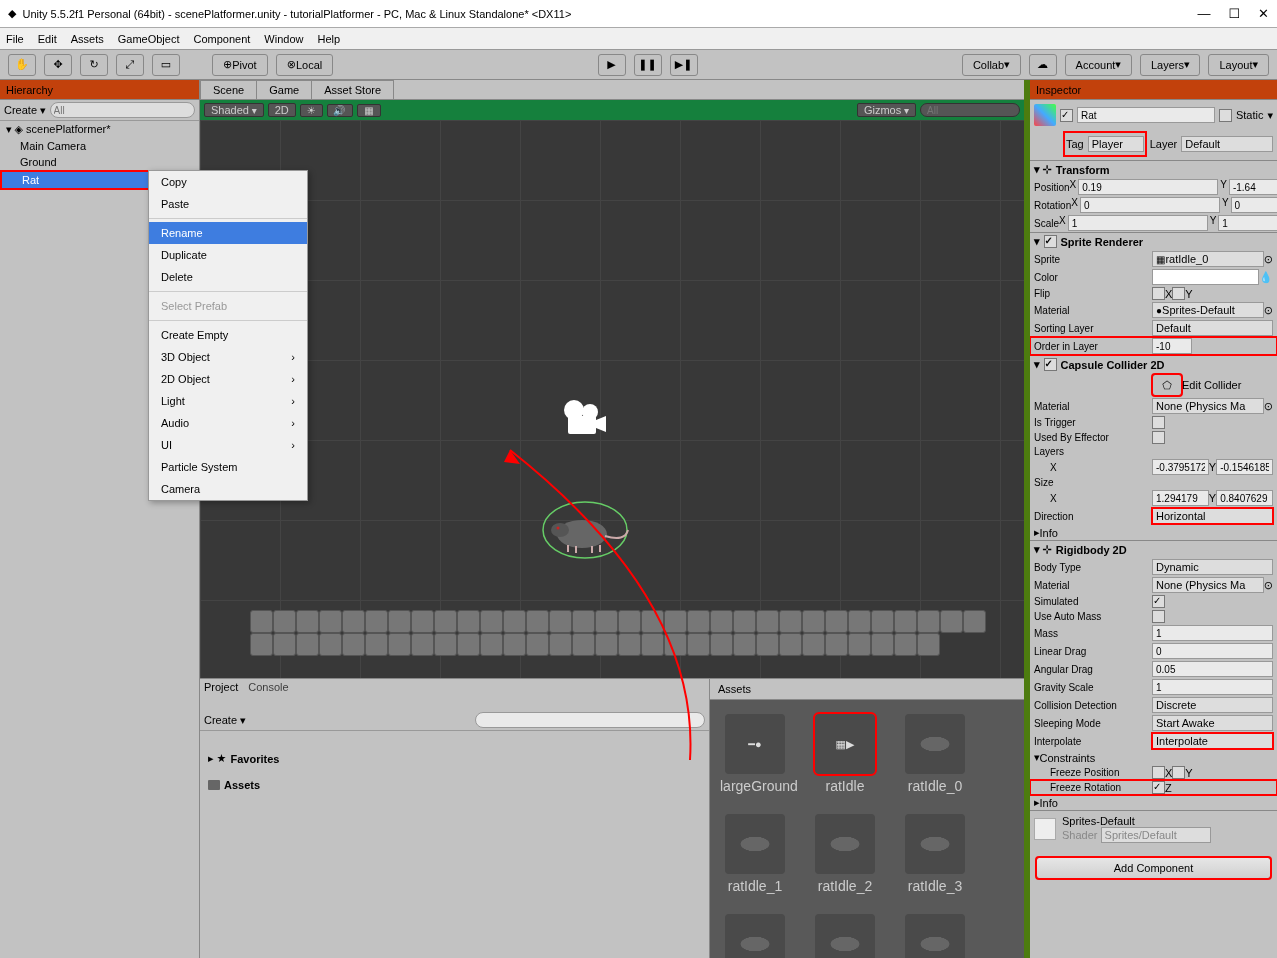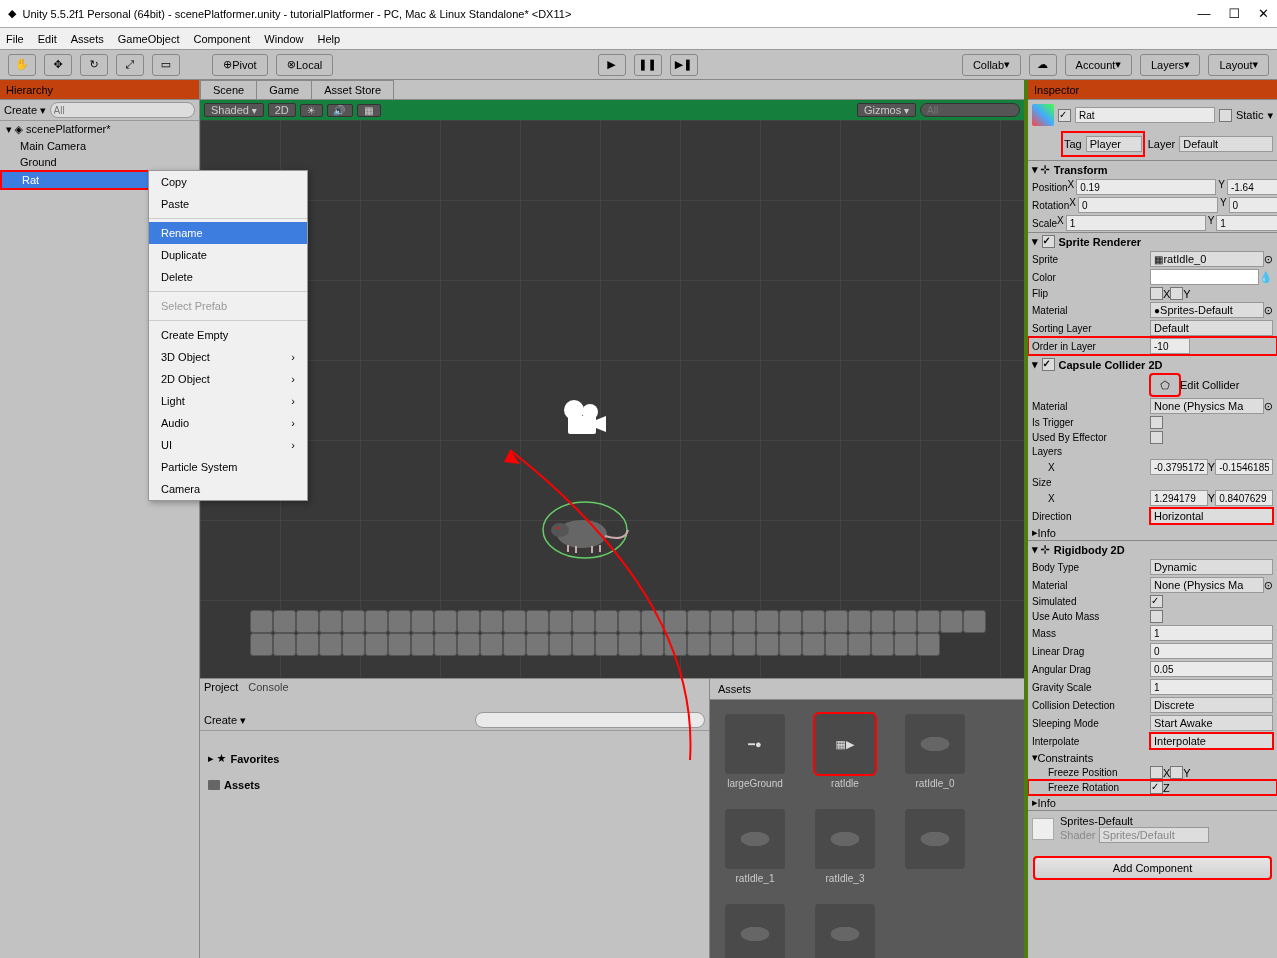--- a/index.html
+++ b/index.html
@@ -8,21 +8,21 @@
 .titlebar { background: #fff; height: 28px; display: flex; align-items: center; padding: 0 8px; border-bottom: 1px solid #aaa; }
 .titlebar .wctrl { margin-left: auto; display: flex; gap: 18px; }
 .titlebar .wctrl span { font-size: 13px; }
 .menubar { background: #f0f0f0; height: 22px; display: flex; align-items: center; padding: 0 6px; gap: 14px; border-bottom: 1px solid #999; }
 .toolbar { background: #c2c2c2; height: 30px; display: flex; align-items: center; padding: 4px 8px; gap: 8px; border-bottom: 1px solid #888; }
 .tb-btn { background: #c2c2c2; border: 1px solid #888; border-radius: 3px; width: 28px; height: 22px; display: inline-flex; align-items: center; justify-content: center; }
 .tb-pill { background: #c2c2c2; border: 1px solid #888; border-radius: 3px; padding: 2px 10px; height: 22px; display: inline-flex; align-items: center; }
 .mainrow { flex: 1; display: flex; overflow: hidden; }
 .leftcol { width: 200px; display: flex; flex-direction: column; border-right: 1px solid #888; }
 .centercol { flex: 1; display: flex; flex-direction: column; }
-.rightcol { width: 253px; display: flex; flex-direction: column; border-left: 4px solid #4d7c0f; overflow: hidden; }
+.rightcol { width: 253px; display: flex; flex-direction: column; border-left: 6px solid #4d7c0f; overflow: hidden; }
 .panhdr { background: #c2410c; height: 20px; display: flex; align-items: center; padding: 0 6px; border-bottom: 1px solid #888; }
 .hierarchy-body { flex: 1; background: #c2c2c2; }
 .h-create { background: #c2c2c2; padding: 2px 4px; display: flex; align-items: center; gap: 4px; border-bottom: 1px solid #999; }
 .h-item { padding: 2px 6px; }
 .h-item.sel { background: #3e7de0; color: #fff; }
 .redbox { border: 2px solid #f00; }
 .contextmenu { position: absolute; left: 148px; top: 170px; width: 160px; background: #f0f0f0; border: 1px solid #999; box-shadow: 2px 2px 6px rgba(0,0,0,0.3); z-index: 1000; }
 .cm-item { padding: 5px 12px; }
 .cm-item.hov { background: #3e7de0; color: #fff; }
 .cm-item.dis { color: #999; }
@@ -43,21 +43,21 @@
 .lower { height: 280px; display: flex; border-top: 1px solid #888; }
 .lower-left { width: 510px; border-right: 1px solid #888; display: flex; flex-direction: column; gap: 15px; }
 .lower-tabs { display: flex; padding: 2px 4px; gap: 10px; }
 .folders { flex: 1; background: #c2c2c2; padding: 4px; }
 .folder-row { padding: 2px 4px; display: flex; align-items: center; gap: 4px; }
 .lower-right { flex: 1; display: flex; flex-direction: column; background: #595959; color: #ddd; }
 .assets-hdr { padding: 4px 8px; background: #c2c2c2; color: #000; border-bottom: 1px solid #888; }
 .asset-grid { flex: 1; padding: 14px 10px; display: flex; flex-wrap: wrap; gap: 20px; overflow: hidden; }
 .asset-cell { width: 70px; text-align: center; }
 .asset-thumb { width: 60px; height: 60px; background: #4a4a4a; border-radius: 4px; margin: 0 auto 4px; display: flex; align-items: center; justify-content: center; }
-.asset-label { font-size: 10px; color: #ccc; }
+.asset-label { font-size: 14px; color: #ccc; }
 .asset-cell.hi .asset-thumb { outline: 2px solid #f00; }
 .arrow-overlay { position: absolute; top: 440px; left: 490px; pointer-events: none; z-index: 500; }
 .inspector { flex: 1; overflow-y: auto; background: #c2c2c2; font-size: 10px; }
 .insp-top { padding: 4px; display: flex; align-items: center; gap: 4px; }
 .insp-tagrow { padding: 2px 4px 4px 34px; display: flex; align-items: center; gap: 4px; }
 .insp-comp { border-top: 1px solid #888; }
 .insp-comp-hdr { padding: 2px 4px; display: flex; align-items: center; gap: 4px; font-weight: bold; }
 .insp-row { display: flex; align-items: center; padding: 1px 4px; }
 .insp-row .lbl { width: 118px; font-size: 10px; }
 .mini-input { background: #eaeaea; border: 1px solid #999; height: 16px; padding: 0 3px; font-size: 10px; flex: 1; min-width: 0; }
@@ -278,20 +278,26 @@
             <div class="asset-cell">
                 <div class="asset-thumb">
                   <div class="rat-mini"></div>
                 </div>
                 <div class="asset-label">ratIdle_1</div>
               </div>
             <div class="asset-cell">
                 <div class="asset-thumb">
                   <div class="rat-mini"></div>
                 </div>
+                <div class="asset-label">ratIdle_2</div>
+              </div>
+            <div class="asset-cell">
+                <div class="asset-thumb">
+                  <div class="rat-mini"></div>
+                </div>
                 <div class="asset-label">ratIdle_3</div>
               </div>
             <div class="asset-cell">
                 <div class="asset-thumb">
                   <div class="rat-mini"></div>
                 </div>
               </div>
             <div class="asset-cell">
                 <div class="asset-thumb">
                   <div class="rat-mini"></div>

